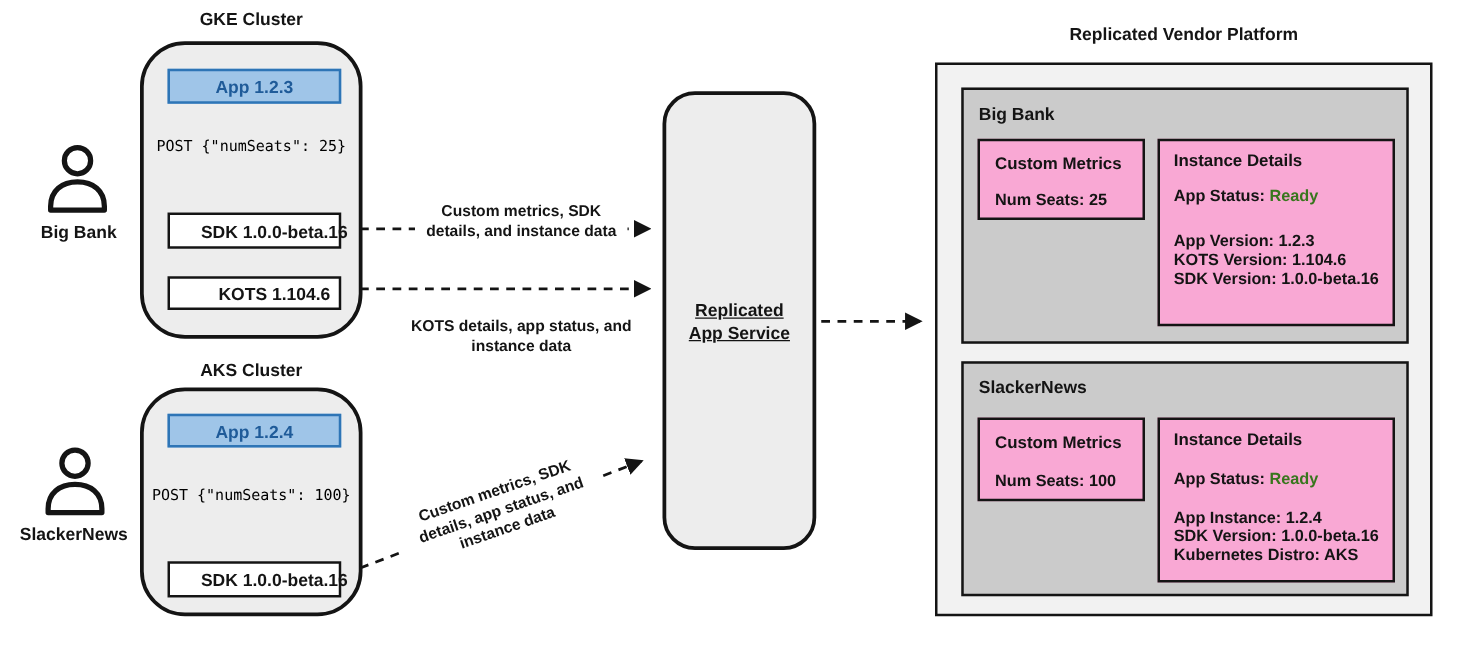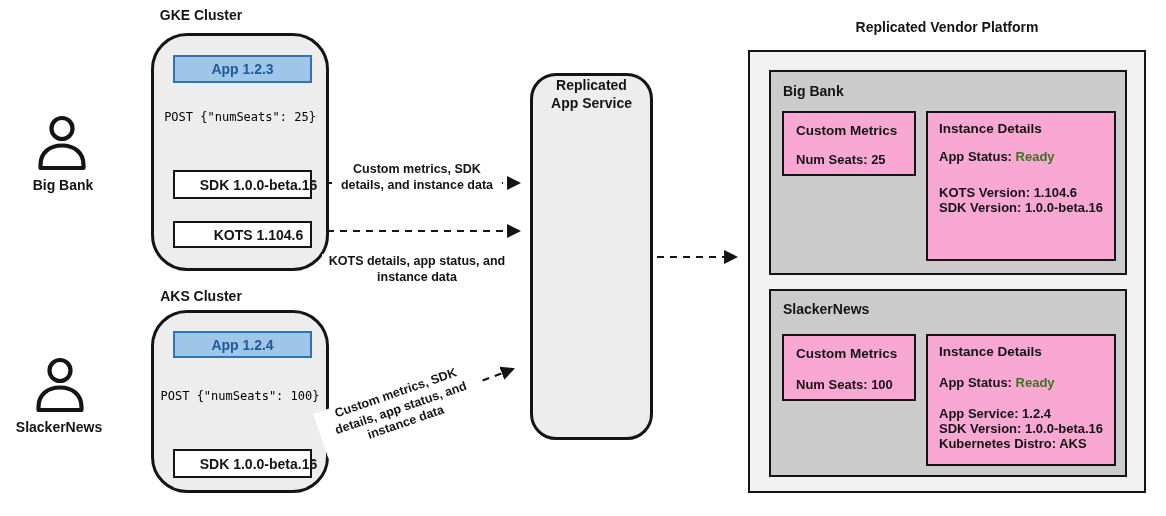--- a/index.html
+++ b/index.html
@@ -8,21 +8,20 @@
     font-family:"Liberation Sans", sans-serif; color:#141414; overflow:hidden;
   }
   .abs { position:absolute; box-sizing:border-box; }
   .title { font-weight:700; font-size:14px; text-align:center; }
 
   
   .cluster {
     background:var(--cluster-fill,#ededed);
     border:3px solid var(--stroke,#141414);
     border-radius:36px;
-    margin-left:39px;
   }
   
   .wbox {
     background:#ffffff; border:2.5px solid var(--stroke,#141414);
     display:flex; align-items:center; justify-content:center;
     font-weight:700; font-size:14px; white-space:nowrap;padding-left:32px;
   }
   .app-box {
     background:var(--app-box-fill,#9fc5e8);
     border:2.5px solid var(--app-box-border,#2e75b6);
@@ -39,23 +38,24 @@
   
   .flow-label {
     background:#ffffff; font-weight:700; font-size:12.5px; line-height:15.5px;
     text-align:center; z-index:3;
   }
   .flow-label span { display:block; }
 
   .service-box {
     background:var(--cluster-fill,#ededed);
     border:3px solid var(--stroke,#141414); border-radius:26px;
-    display:flex; justify-content:center;
+    display:flex; align-items:center; justify-content:center;
     text-align:center; font-weight:700; font-size:14px; line-height:18px;
     z-index:2;
+    text-decoration:underline;
   }
 
   
   .platform-box { background:var(--platform-fill,#f2f2f2); border:2.5px solid var(--stroke,#141414); z-index:2; }
   .customer-box { background:var(--customer-fill,#cbcbcb); border:2.5px solid var(--stroke,#141414); }
   .customer-name { font-weight:700; font-size:14px; }
   .panel {
     background:#f9a8d4; border:2.5px solid var(--stroke,#141414);
   }
   .panel-title { font-weight:700; font-size:13.5px; white-space:nowrap; }
@@ -155,39 +155,40 @@
 
       <div class="abs panel" style="left:11px;top:39px;width:134px;height:65px;">
         <div class="abs panel-title" style="left:12px;top:10px;">Custom Metrics</div>
         <div class="abs panel-line" style="left:12px;top:39px;">Num Seats: 25</div>
       </div>
 
       <div class="abs panel" style="left:155px;top:39px;width:190px;height:150px;">
         <div class="abs panel-title" style="left:11px;top:8px;">Instance Details</div>
         <div class="abs panel-line" style="left:11px;top:36px;"><span>App Status: </span><span class="status-green">Ready</span></div>
         <div class="abs" style="left:11px;top:72px;">
+          <div class="panel-line">App Version: 1.2.3</div>
           <div class="panel-line">KOTS Version: 1.104.6</div>
           <div class="panel-line">SDK Version: 1.0.0-beta.16</div>
         </div>
       </div>
     </div>
 
     <div class="abs customer-box" style="left:19px;top:237px;width:358px;height:188px;">
       <div class="abs customer-name" style="left:12px;top:10px;">SlackerNews</div>
 
       <div class="abs panel" style="left:11px;top:43px;width:134px;height:67px;">
         <div class="abs panel-title" style="left:12px;top:10px;">Custom Metrics</div>
         <div class="abs panel-line" style="left:12px;top:41px;">Num Seats: 100</div>
       </div>
 
       <div class="abs panel" style="left:155px;top:43px;width:190px;height:132px;">
         <div class="abs panel-title" style="left:11px;top:8px;">Instance Details</div>
         <div class="abs panel-line" style="left:11px;top:39px;"><span>App Status: </span><span class="status-green">Ready</span></div>
         <div class="abs" style="left:11px;top:70px;">
-          <div class="panel-line">App Service: 1.2.4</div>
+          <div class="panel-line">App Instance: 1.2.4</div>
           <div class="panel-line">SDK Version: 1.0.0-beta.16</div>
           <div class="panel-line">Kubernetes Distro: AKS</div>
         </div>
       </div>
     </div>
 
   </div>
 </div>
 
 </body></html>

